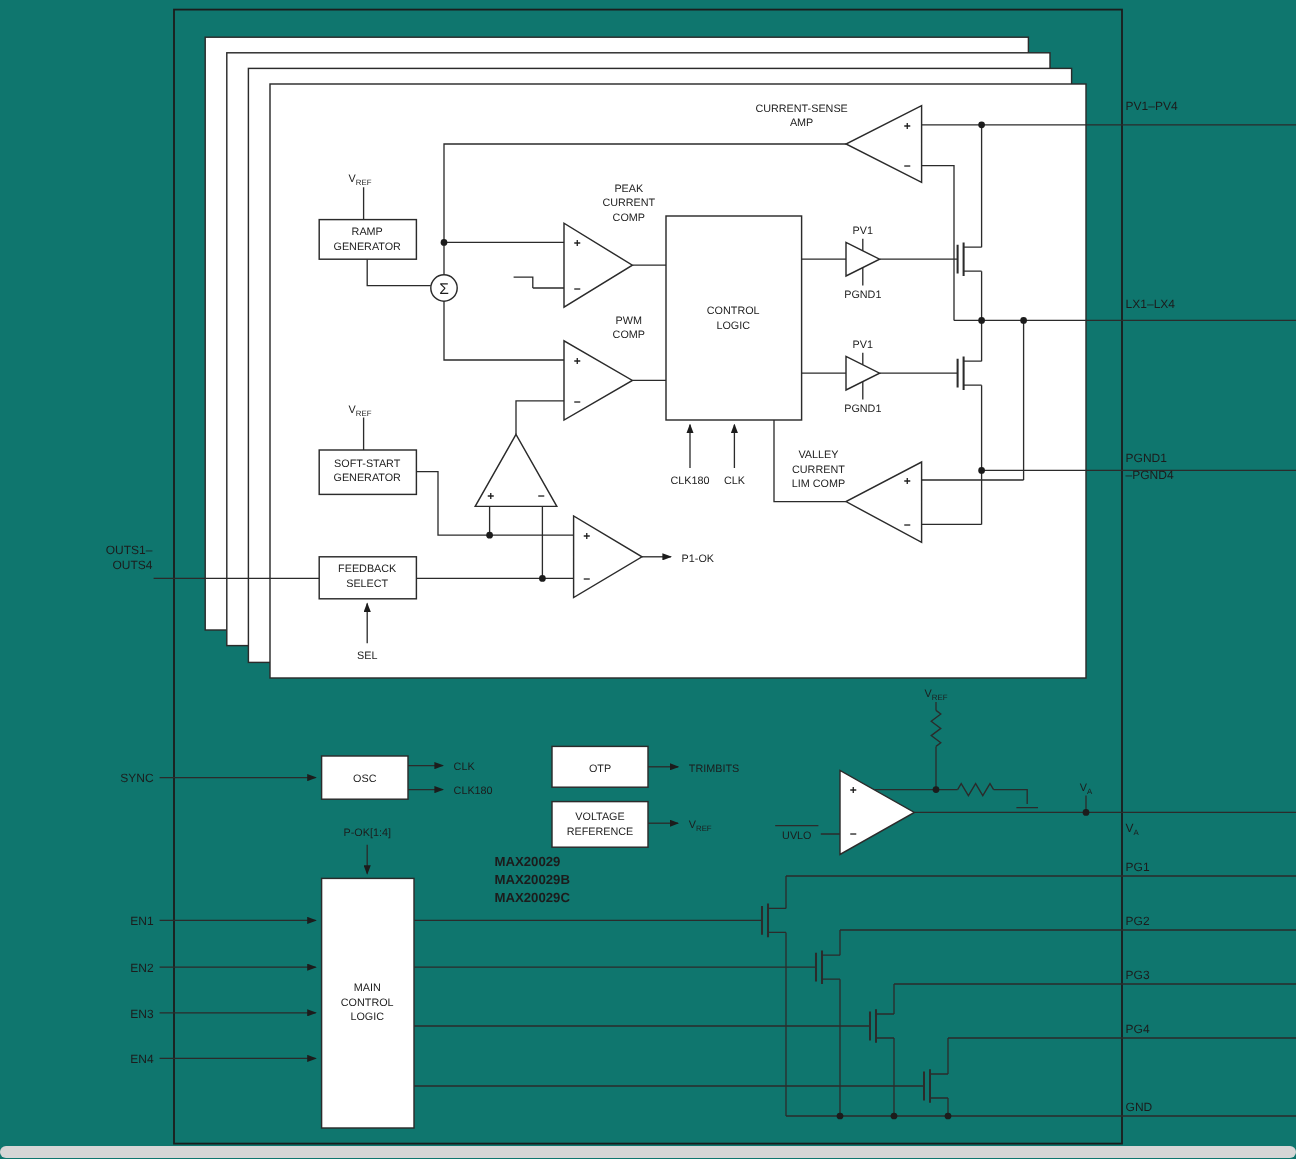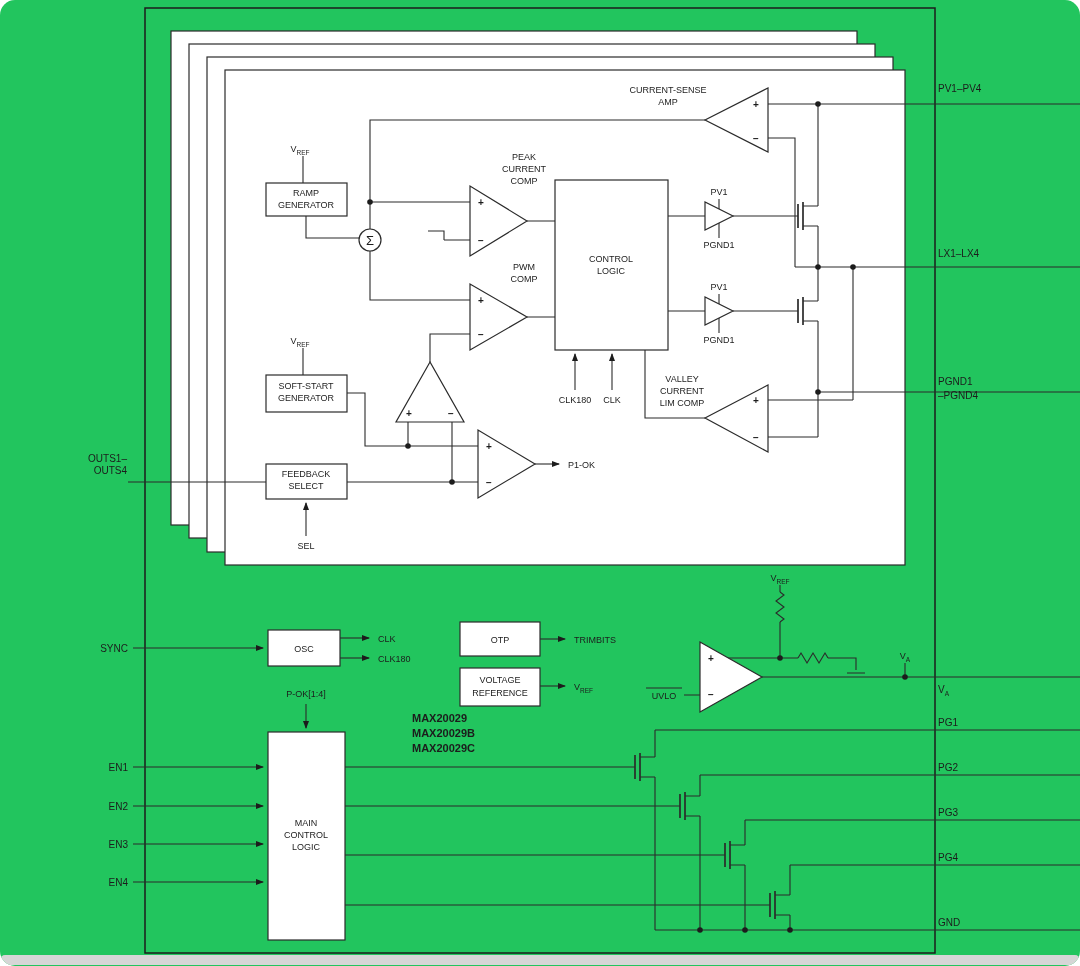--- a/index.html
+++ b/index.html
@@ -1,16 +1,16 @@
 <!DOCTYPE html>
 <html><head>
 <meta charset="utf-8">
 <style>
   html,body{margin:0;padding:0;background:#ffffff;}
-  #stage{position:relative;width:1080px;height:966px;background:#22c55e;overflow:hidden;border-radius:15px;}
+  #stage{position:relative;width:1080px;height:966px;background:#0f766e;overflow:hidden;}
   svg text{font-family:"Liberation Sans","DejaVu Sans",sans-serif;fill:#1c1c1c;}
   .t{font-size:9px;}
   .p{font-size:10px;}
   .s{font-size:10px;font-weight:700;}
   .sub{font-size:6.5px;}
   .big{font-size:13px;}
   .bold{font-size:11px;font-weight:700;}
   .mid{text-anchor:middle;}
   .end{text-anchor:end;}
   .wire{fill:none;stroke:#2b2b2b;stroke-width:1.1;}

